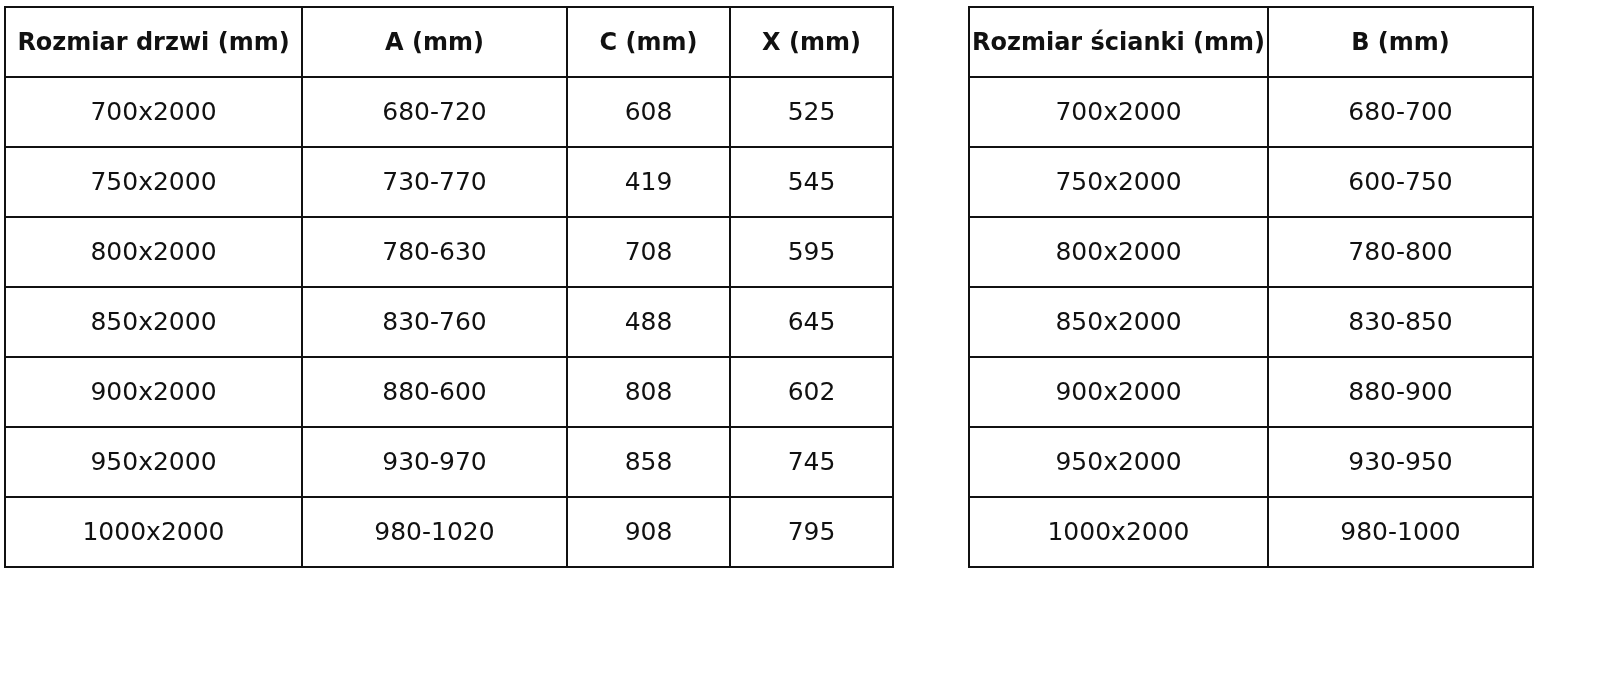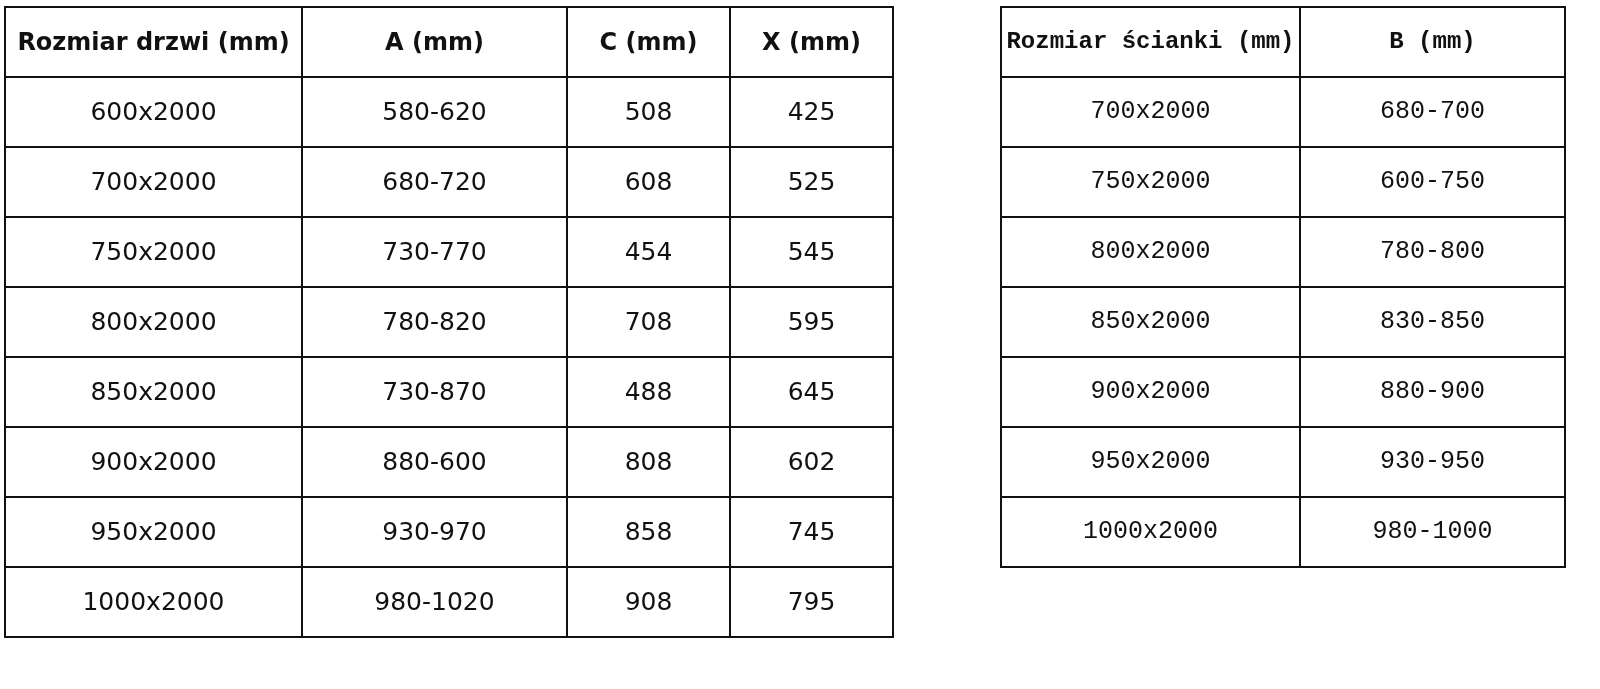--- a/index.html
+++ b/index.html
@@ -17,21 +17,21 @@
   .page {
     position: relative;
     width: 1432px;
     height: 689px;
   }
   .table-wrap {
     position: absolute;
     top: 6px;
   }
   .table-wrap.left  { left: 4px; }
-  .table-wrap.right { left: 1000px; font-family: Liberation Mono, monospace; }
+  .table-wrap.right { left: 968px; }
 
   table {
     border-collapse: collapse;
     table-layout: fixed;
   }
   table.left-table  { width: 888px; }
   table.right-table { width: 564px; }
 
   th, td {
     border: 2px solid #111111;
@@ -75,46 +75,40 @@
       <thead>
         <tr>
           <th>Rozmiar drzwi (mm)</th>
           <th>A (mm)</th>
           <th>C (mm)</th>
           <th>X (mm)</th>
         </tr>
       </thead>
       <tbody>
         <tr>
-          <td>600x2000</td>
-          <td>580-620</td>
-          <td>508</td>
-          <td>425</td>
-        </tr>
-        <tr>
           <td>700x2000</td>
           <td>680-720</td>
           <td>608</td>
           <td>525</td>
         </tr>
         <tr>
           <td>750x2000</td>
           <td>730-770</td>
-          <td>454</td>
+          <td>419</td>
           <td>545</td>
         </tr>
         <tr>
           <td>800x2000</td>
-          <td>780-820</td>
+          <td>780-630</td>
           <td>708</td>
           <td>595</td>
         </tr>
         <tr>
           <td>850x2000</td>
-          <td>730-870</td>
+          <td>830-760</td>
           <td>488</td>
           <td>645</td>
         </tr>
         <tr>
           <td>900x2000</td>
           <td>880-600</td>
           <td>808</td>
           <td>602</td>
         </tr>
         <tr>

